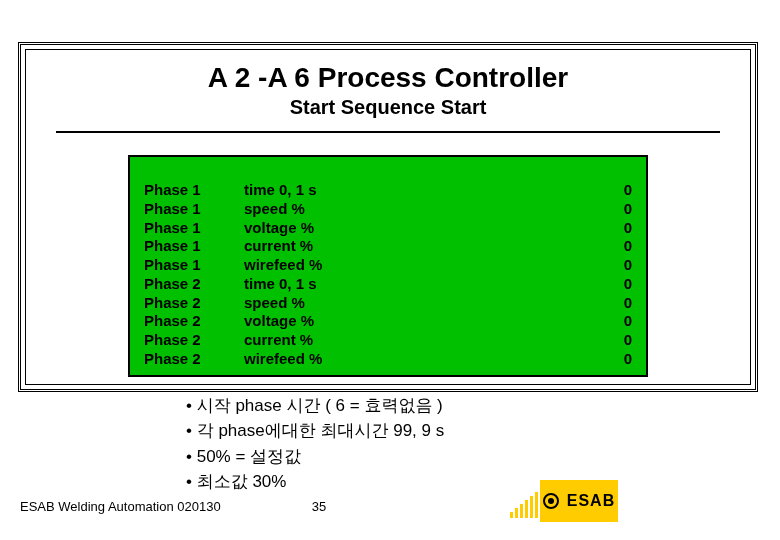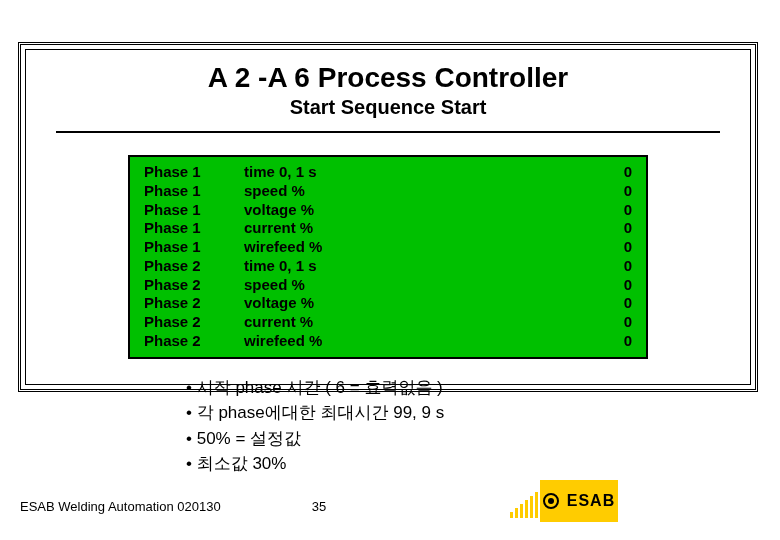--- a/index.html
+++ b/index.html
@@ -42,21 +42,21 @@
   .hr {
     margin: 12px 30px 0 30px;
     border: none;
     border-top: 2px solid #000;
   }
   .panel {
     margin: 22px auto 0 auto;
     width: 520px;
     background: #00c000;
     border: 2px solid #000;
-    padding: 6px 14px 6px 14px;
+    padding: 24px 14px 6px 14px;
     box-sizing: border-box;
   }
   .panel-row {
     display: flex;
     font-family: Arial, Helvetica, sans-serif;
     font-weight: bold;
     font-size: 15px;
     color: #000;
     line-height: 1.25;
   }

